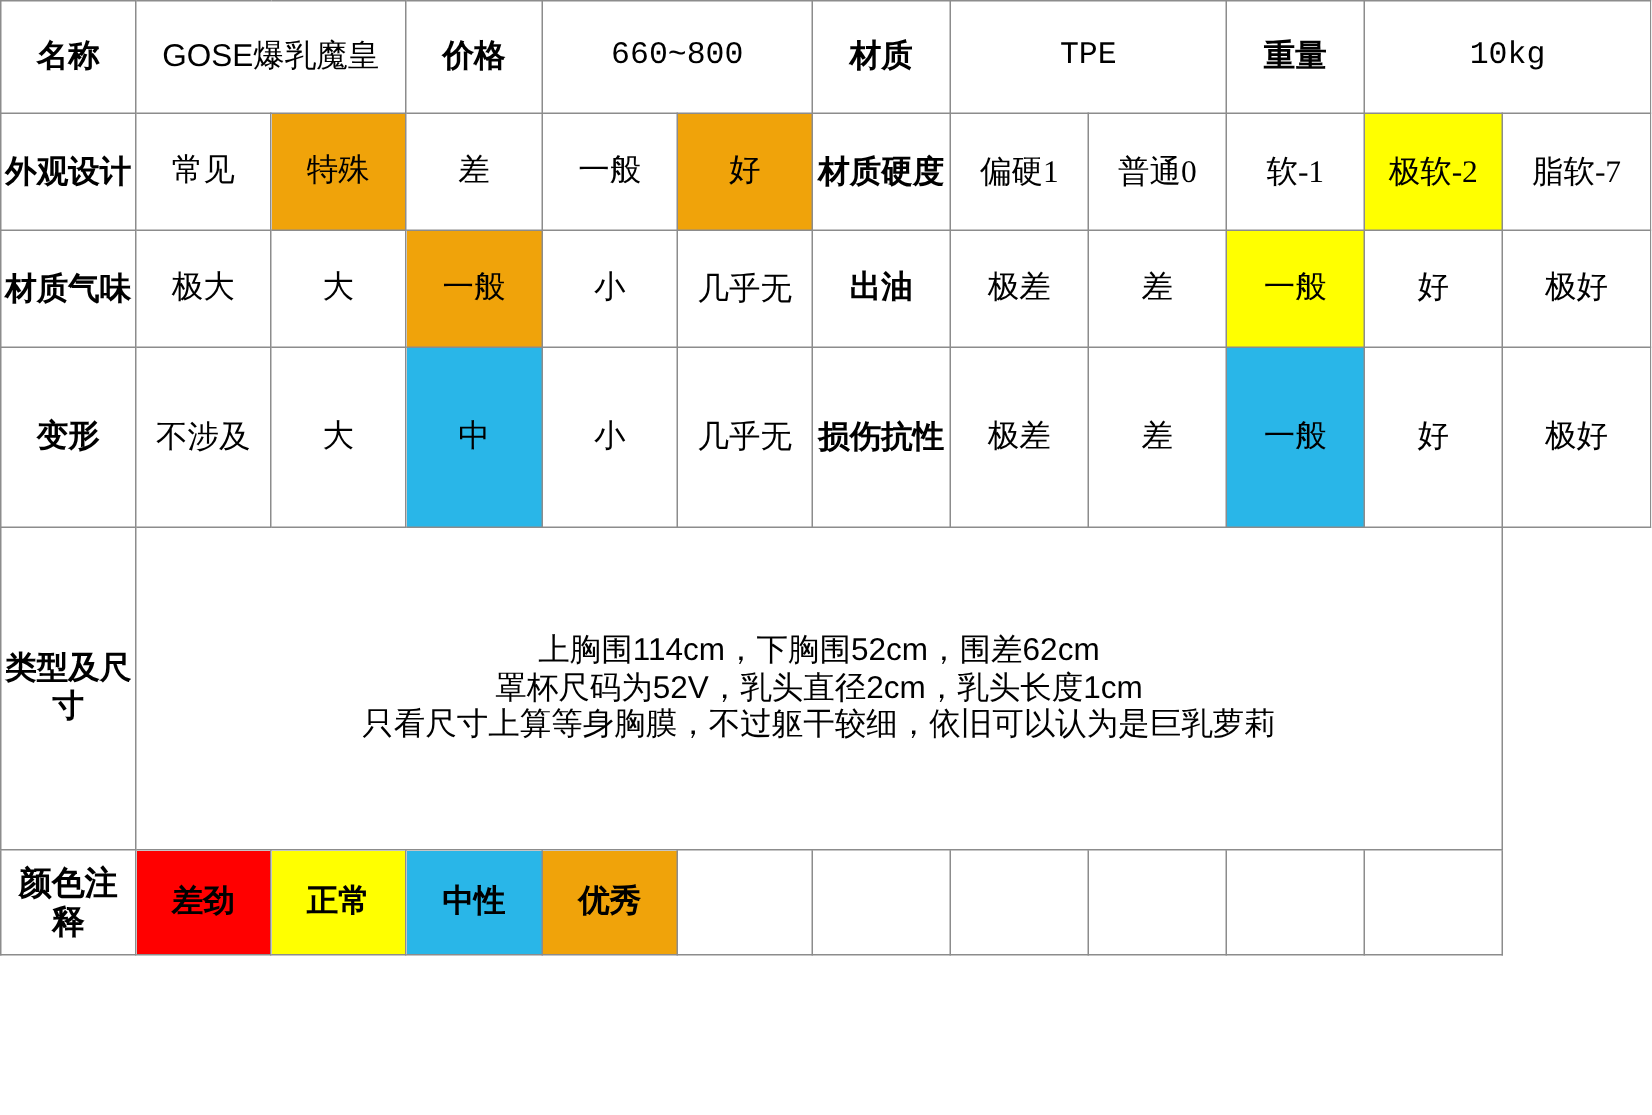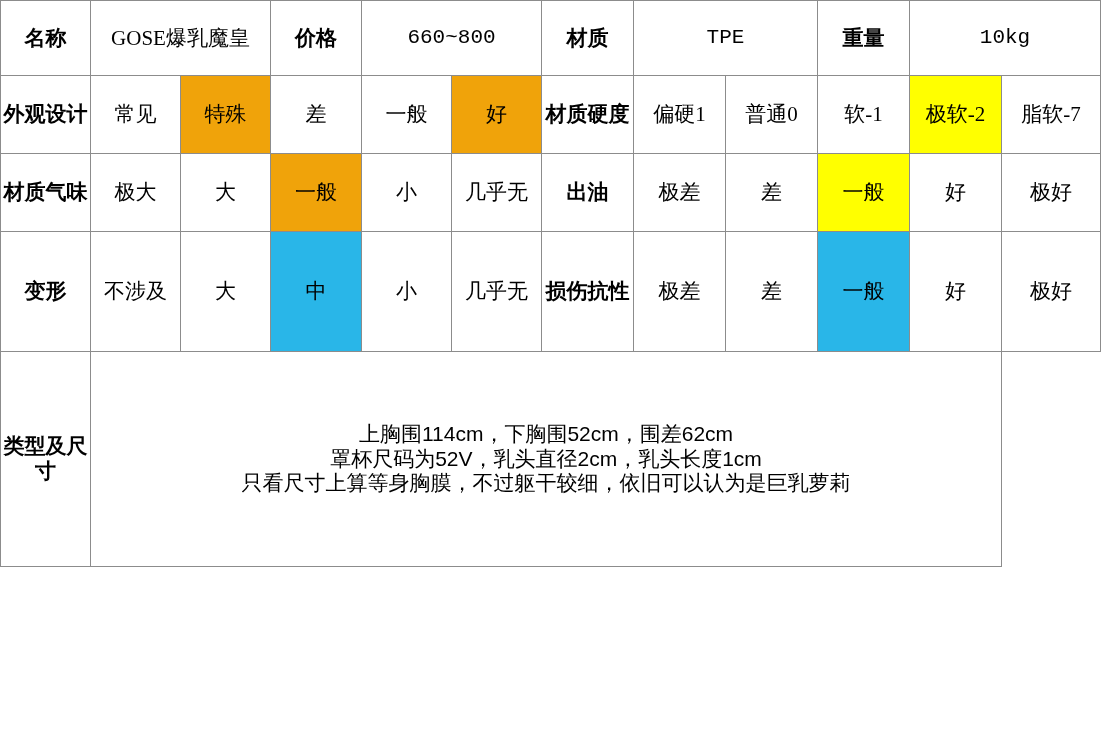--- a/index.html
+++ b/index.html
@@ -41,21 +41,20 @@
   .hdr {
     font-weight: bold;
     font-size: 24px;
   }
   .lbl {
     font-weight: bold;
     font-size: 24px;
   }
   .small {
     font-size: 19px;
-    font-family: Liberation Serif, serif;
   }
   .mono {
     font-family: "Liberation Mono", monospace;
     font-size: 20px;
   }
   .orange { background: #f0a30a; margin-left: 44px; }
   .yellow { background: #ffff00; margin-top: 13px; }
   .blue   { background: #29b6e8; }
   .red    { background: #ff0000; }
   .legend-cell {
@@ -152,15 +151,28 @@
 
     <tr style="height:215px">
       <td class="lbl">类型及尺寸</td>
       <td colspan="10" class="desc">
         <div>上胸围114cm，下胸围52cm，围差62cm</div>
         <div>罩杯尺码为52V，乳头直径2cm，乳头长度1cm</div>
         <div>只看尺寸上算等身胸膜，不过躯干较细，依旧可以认为是巨乳萝莉</div>
       </td>
     </tr>
 
+    <tr style="height:70px">
+      <td class="lbl two-line" style="font-size:22px">颜色注释</td>
+      <td class="legend-cell red legend-red">差劲</td>
+      <td class="legend-cell yellow">正常</td>
+      <td class="legend-cell blue">中性</td>
+      <td class="legend-cell orange">优秀</td>
+      <td class="blank"></td>
+      <td class="blank"></td>
+      <td class="blank"></td>
+      <td class="blank"></td>
+      <td class="blank"></td>
+      <td class="blank"></td>
+    </tr>
   </tbody>
     </table>
 </div>
 
 </body></html>

